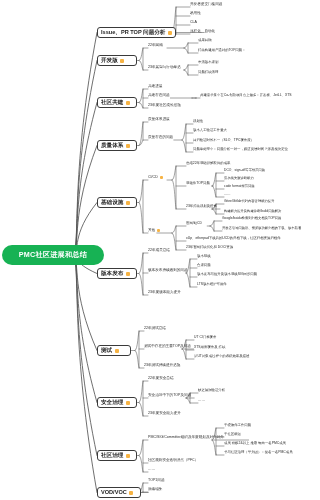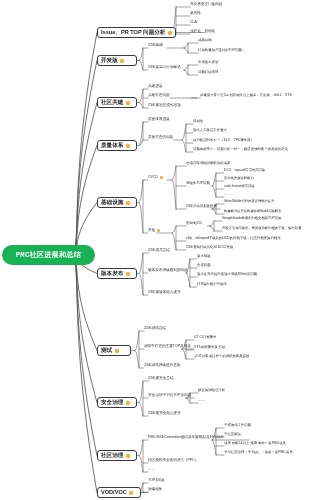--- a/index.html
+++ b/index.html
@@ -193,21 +193,21 @@
       <path d="M216,437 L224,437" fill="none" stroke="#555555" stroke-width="0.55" stroke-linecap="round"></path>
       <path d="M216,446 L224,446" fill="none" stroke="#555555" stroke-width="0.55" stroke-linecap="round"></path>
       <path d="M216,455 L224,455" fill="none" stroke="#555555" stroke-width="0.55" stroke-linecap="round"></path>
       <path d="M74,255 C80,274 71,345.25 97,492.5" fill="none" stroke="#555555" stroke-width="0.85" stroke-linecap="round"></path>
       <path d="M148.2,492.5 L139,492.5" fill="none" stroke="#555555" stroke-width="0.55" stroke-linecap="round"></path>
       <path d="M139,492.5 C142,492.5 142,483 143,483 M143,483 L143,492 M139,492.5 C142,492.5 142,492 143,492" fill="none" stroke="#555555" stroke-width="0.55" stroke-linecap="round"></path>
       <path d="M143,483 L148,483" fill="none" stroke="#555555" stroke-width="0.55" stroke-linecap="round"></path>
       <path d="M143,492 L148,492" fill="none" stroke="#555555" stroke-width="0.55" stroke-linecap="round"></path>
     </svg>
   <div id="nodes">
-      <div class="root" style="left: 2px; top: 245px; width: 93px; height: 20px; background: rgb(23, 178, 84); font-family: Liberation Mono, monospace;">
+      <div class="root" style="left: 2px; top: 245px; width: 102px; height: 20px; background: rgb(23, 178, 84);">
         <span>PMC社区进展和总结</span>
       </div>
       <div class="branch" style="left: 97px; top: 27px; min-width: 74px;">
         <span class="blabel">Issue、PR TOP 问题分析</span>
         <span class="badge"></span>
       </div>
       <div class="leaf l2" style="left: 190px; top: 3px;"><span>开发者提交门槛问题</span></div>
       <div class="leaf l2" style="left: 190px; top: 12px;"><span>易用性</span></div>
       <div class="leaf l2" style="left: 190px; top: 21px;"><span>CLA</span></div>
       <div class="leaf l2" style="left: 190px; top: 30px;"><span>流程化、自动化</span></div>

